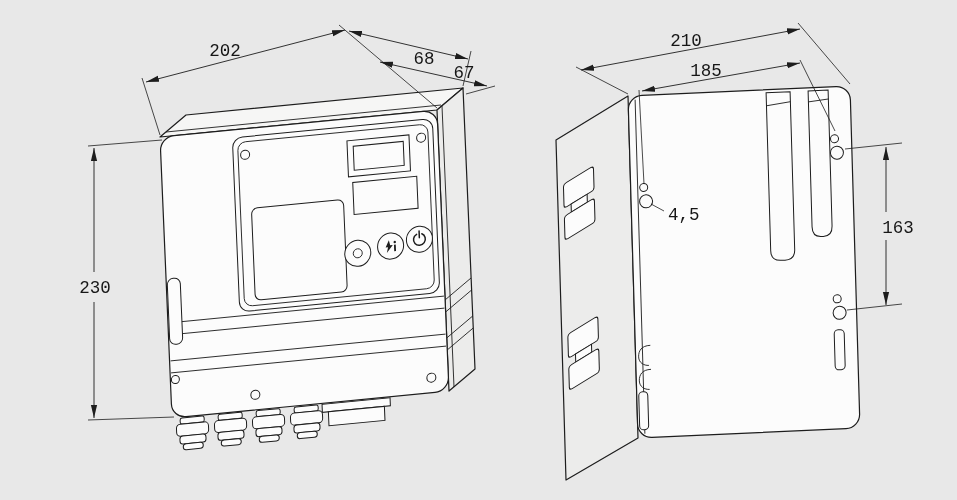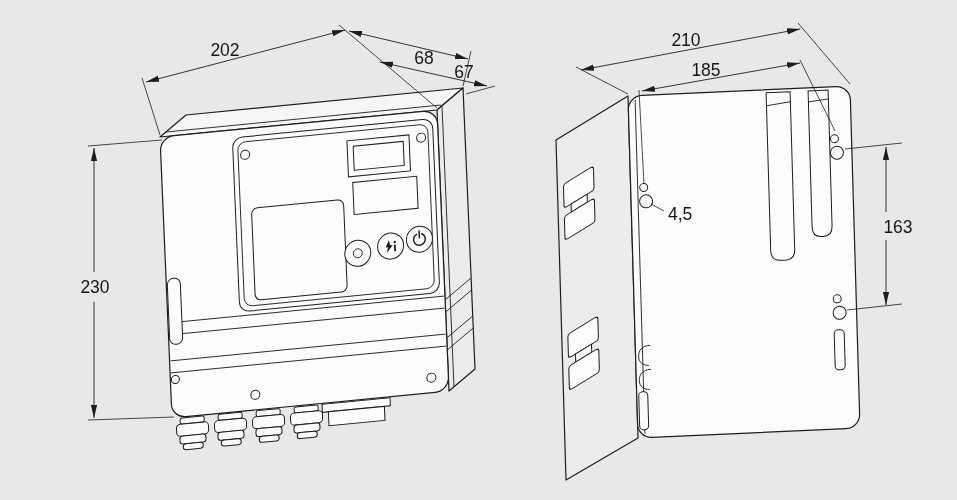--- a/index.html
+++ b/index.html
@@ -1,18 +1,18 @@
 <!DOCTYPE html>
 <html><head>
 <meta charset="utf-8">
 <style>
   html,body{margin:0;padding:0;background:#d7d7d7;}
   .stage{
     width:957px;height:500px;background:#e8e8e8;position:relative;overflow:hidden;
-    font-family:Liberation Sans, sans-serif;
+    font-family:Liberation Mono, monospace;
   }
   svg{display:block;}
   .face-top   {fill:#f6f6f5;stroke:#1d1d1d;stroke-width:1.2;stroke-linejoin:round;}
   .face-side  {fill:#ececeb;stroke:#1d1d1d;stroke-width:1.2;stroke-linejoin:round;}
   .face-front {fill:#fcfcfc;stroke:#1d1d1d;stroke-width:1.2;stroke-linejoin:round;}
   .detail     {fill:#fcfcfc;stroke:#1d1d1d;stroke-width:1;}
   .detail-thin{fill:none;stroke:#1d1d1d;stroke-width:0.9;}
   .seam       {fill:none;stroke:#1d1d1d;stroke-width:0.9;}
   .dim        {fill:none;stroke:#1d1d1d;stroke-width:0.9;}
   .ext        {fill:none;stroke:#1d1d1d;stroke-width:0.8;}

